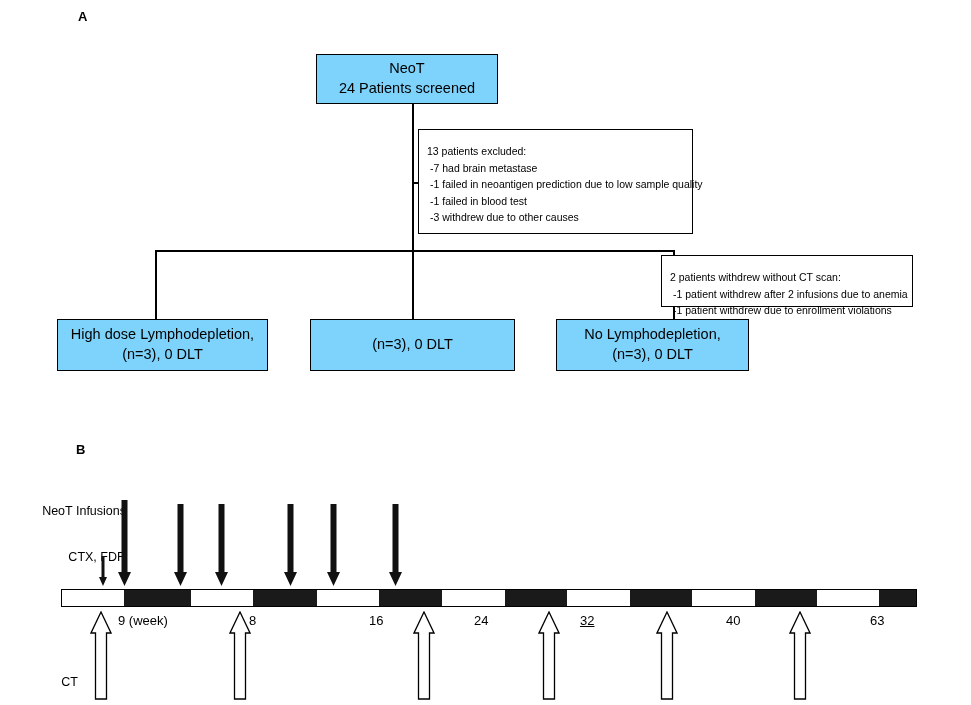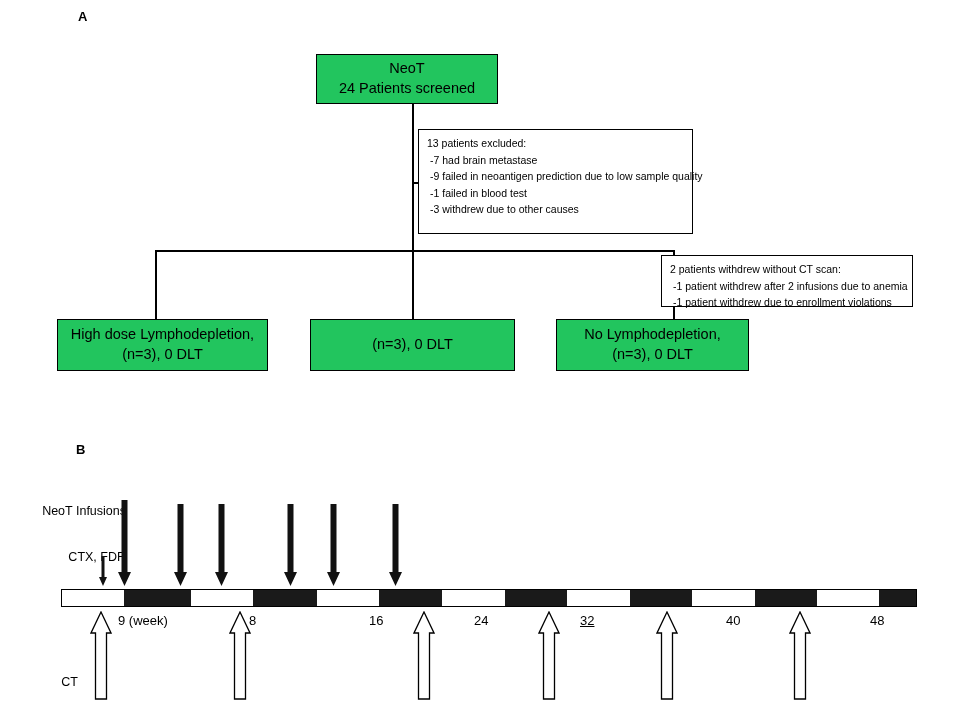--- a/index.html
+++ b/index.html
@@ -27,39 +27,39 @@
   .panel-letter {
     font-weight: bold;
     font-size: 13px;
     line-height: 1;
     color: #000;
   }
 
   
   .flow-box {
     border: 1.3px solid #000;
-    background: #22c55e;
+    background: #7dd3fc;
     display: flex;
     flex-direction: column;
     align-items: center;
     justify-content: center;
     text-align: center;
     font-size: 14.5px;
     line-height: 1.35;
     color: #000;
   }
   .flow-box .line { display: block; white-space: nowrap; }
 
   .note-box {
     border: 1.3px solid #000;
     background: #ffffff;
     font-size: 10.5px;
     line-height: 1.58;
     color: #000;
-    padding: 5px 8px 5px 8px;
+    padding: 13px 8px 5px 8px;
     text-align: left;
   }
   .note-box .hdr { display: block; white-space: nowrap; }
   .note-box .item { display: block; white-space: nowrap; padding-left: 3px; }
 
   
   .vline { background: #000; width: 1.6px; }
   .hline { background: #000; height: 1.6px; }
 
   
@@ -104,21 +104,21 @@
     <span class="line">24 Patients screened</span>
   </div>
 
   <div class="abs vline" style="left:412px; top:104px; height:147px;"></div>
 
   <div class="abs hline" style="left:412px; top:182px; width:36px;"></div>
 
   <div class="abs note-box" style="left:418px; top:129px; width:275px; height:105px;">
     <span class="hdr">13 patients excluded:</span>
     <span class="item">-7 had brain metastase</span>
-    <span class="item">-9 failed in neoantigen prediction due to low sample quality</span>
+    <span class="item">-1 failed in neoantigen prediction due to low sample quality</span>
     <span class="item">-1 failed in blood test</span>
     <span class="item">-3 withdrew due to other causes</span>
   </div>
 
   <div class="abs hline" style="left:155px; top:250px; width:519px;"></div>
 
   <div class="abs vline" style="left:155px; top:250px; height:69px;"></div>
   <div class="abs vline" style="left:412px; top:250px; height:69px;"></div>
   <div class="abs vline" style="left:673px; top:250px; height:69px;"></div>
 
@@ -194,21 +194,21 @@
       <div class="tl-seg black" style="width: 63px; flex: 0 0 63px;"></div>
     </div>
 
   <div id="tick-label-layer">
       <div class="abs tick-label" style="left: 118px; top: 614px;">9 (week)</div>
       <div class="abs tick-label" style="left: 249px; top: 614px;">8</div>
       <div class="abs tick-label" style="left: 369px; top: 614px;">16</div>
       <div class="abs tick-label" style="left: 474px; top: 614px;">24</div>
       <div class="abs tick-label" style="left: 580px; top: 614px; text-decoration: underline;">32</div>
       <div class="abs tick-label" style="left: 726px; top: 614px;">40</div>
-      <div class="abs tick-label" style="left: 870px; top: 614px;">48</div>
+      <div class="abs tick-label" style="left: 870px; top: 614px;">63</div>
     </div>
 
   <div id="ct-arrow-layer">
       <div class="abs arrow-wrap" style="left: 90px; top: 611px;"><svg width="22" height="89" viewBox="0 0 22 89">
           <path d="M11,1 L21,22 H16.5 V88 H5.5 V22 H1 Z" fill="#ffffff" stroke="#000000" stroke-width="1.3" stroke-linejoin="miter"></path>
         </svg></div>
       <div class="abs arrow-wrap" style="left: 229px; top: 611px;"><svg width="22" height="89" viewBox="0 0 22 89">
           <path d="M11,1 L21,22 H16.5 V88 H5.5 V22 H1 Z" fill="#ffffff" stroke="#000000" stroke-width="1.3" stroke-linejoin="miter"></path>
         </svg></div>
       <div class="abs arrow-wrap" style="left: 413px; top: 611px;"><svg width="22" height="89" viewBox="0 0 22 89">

